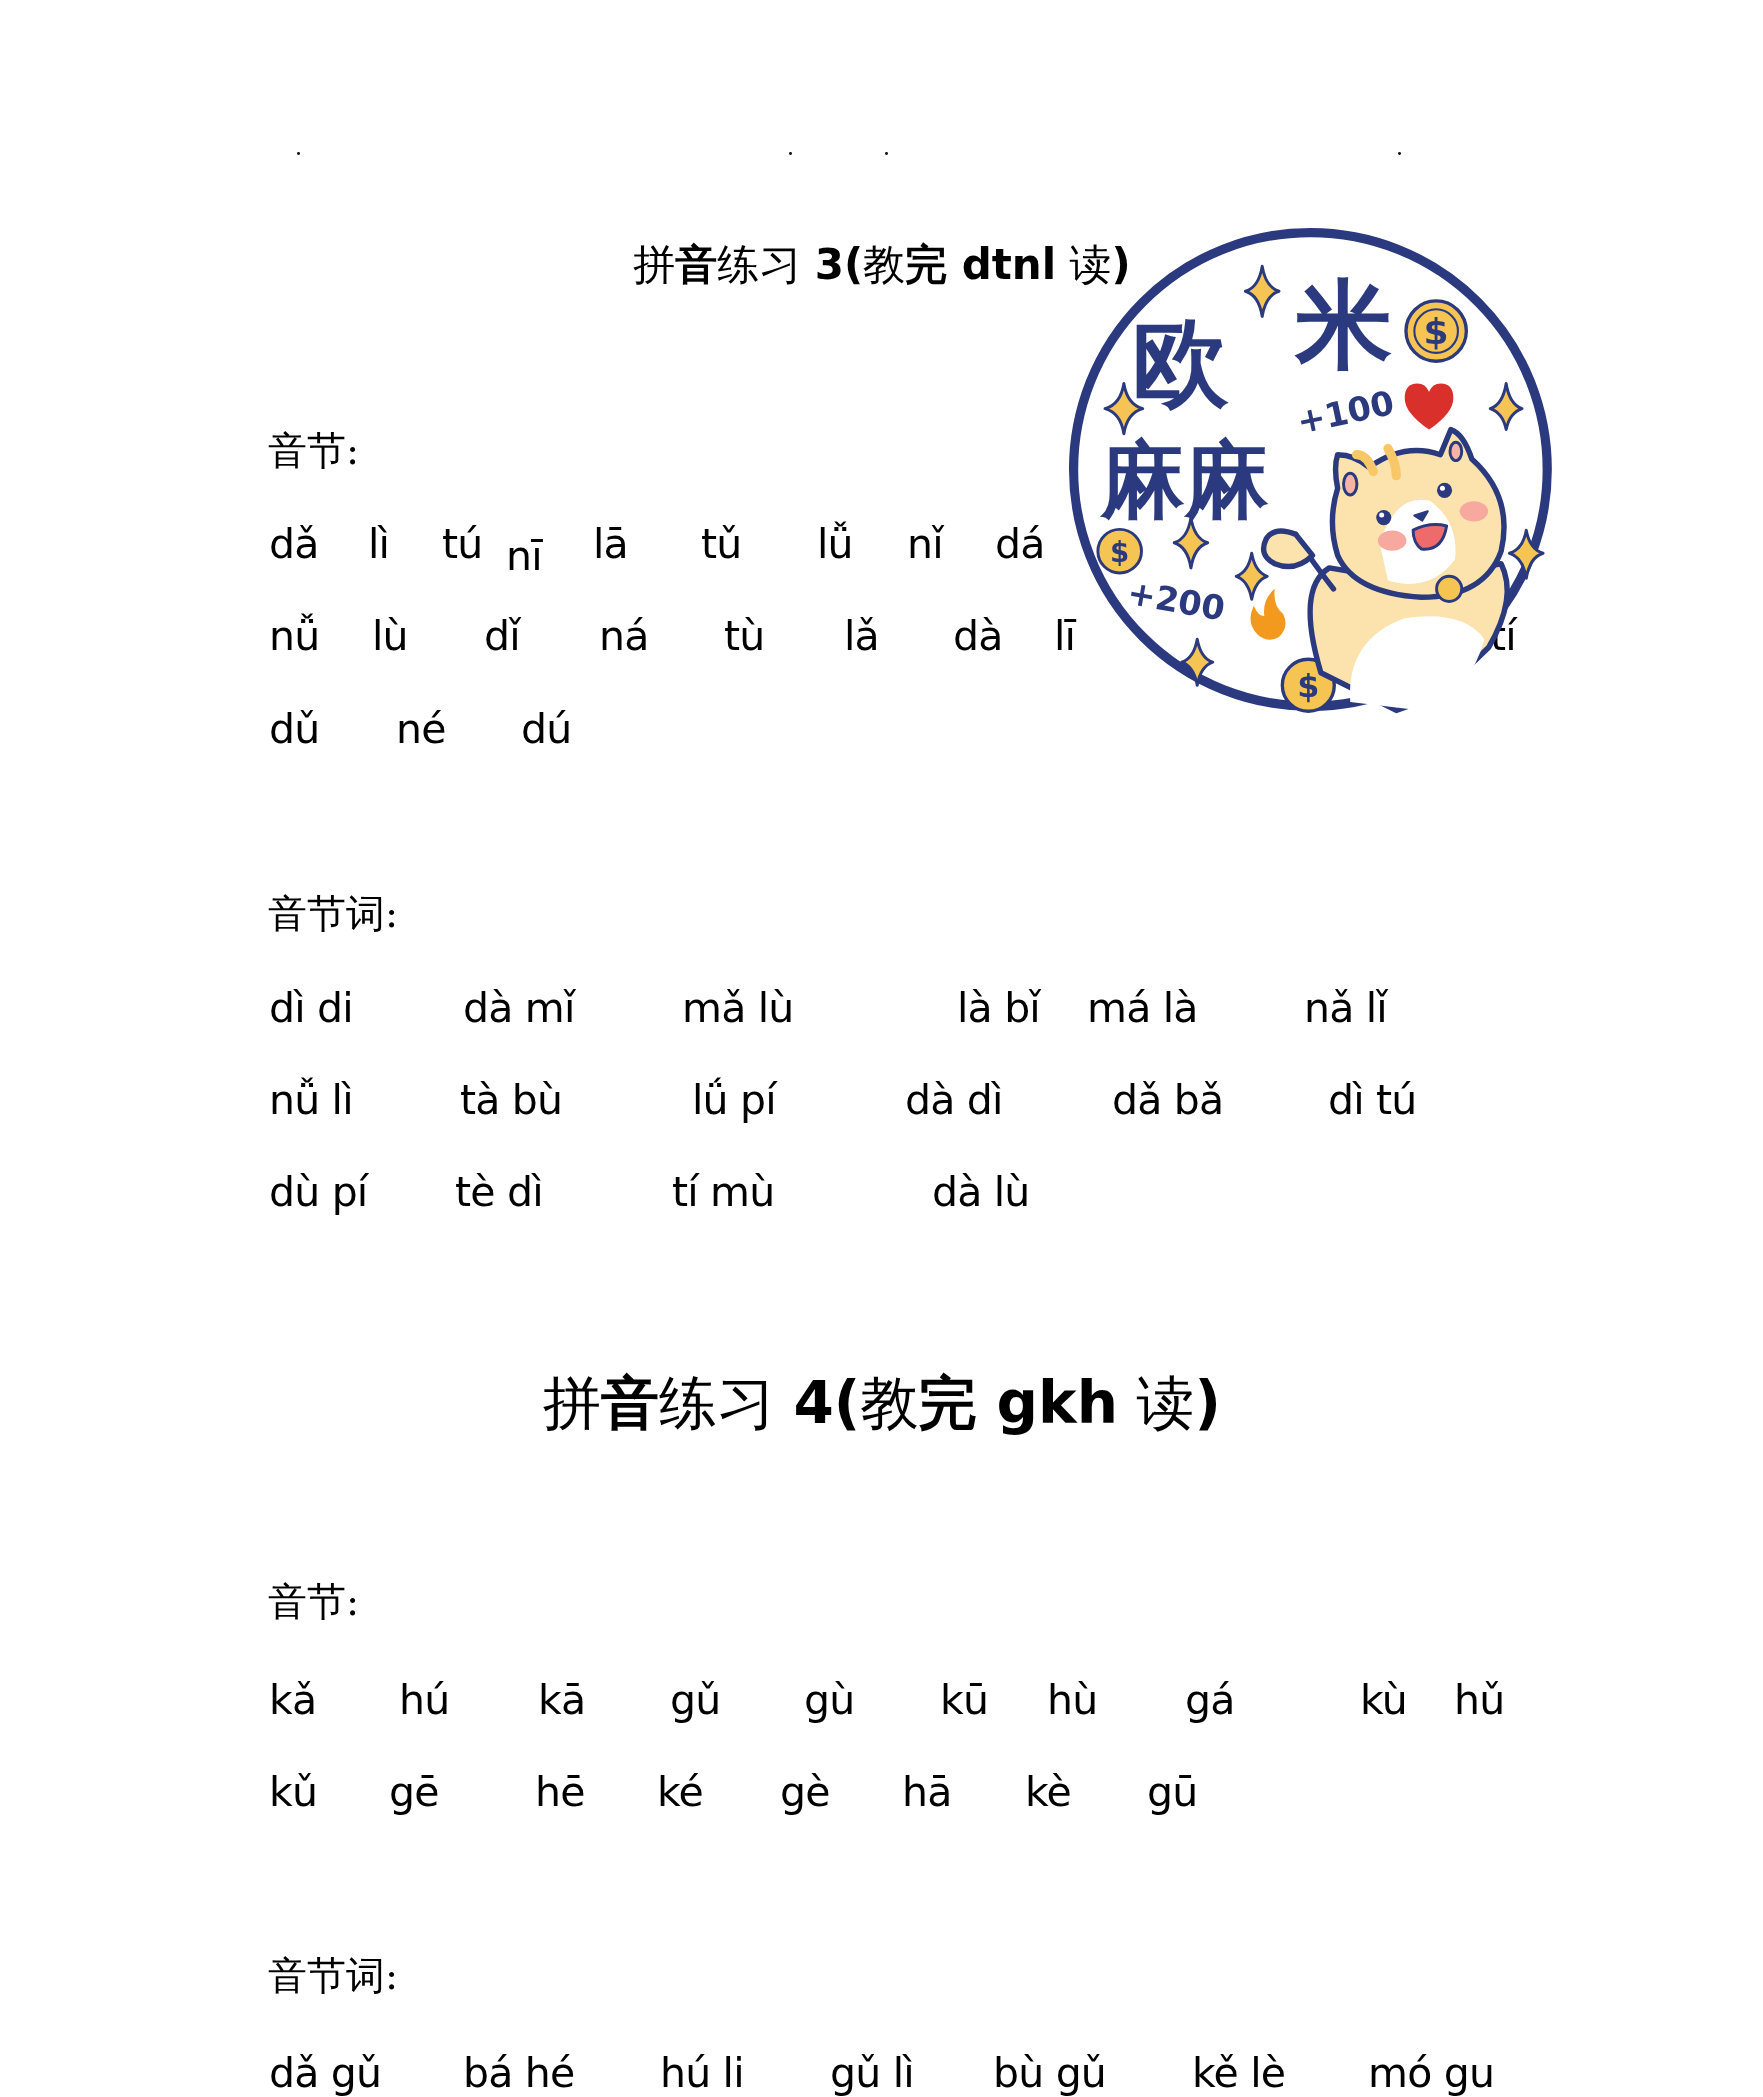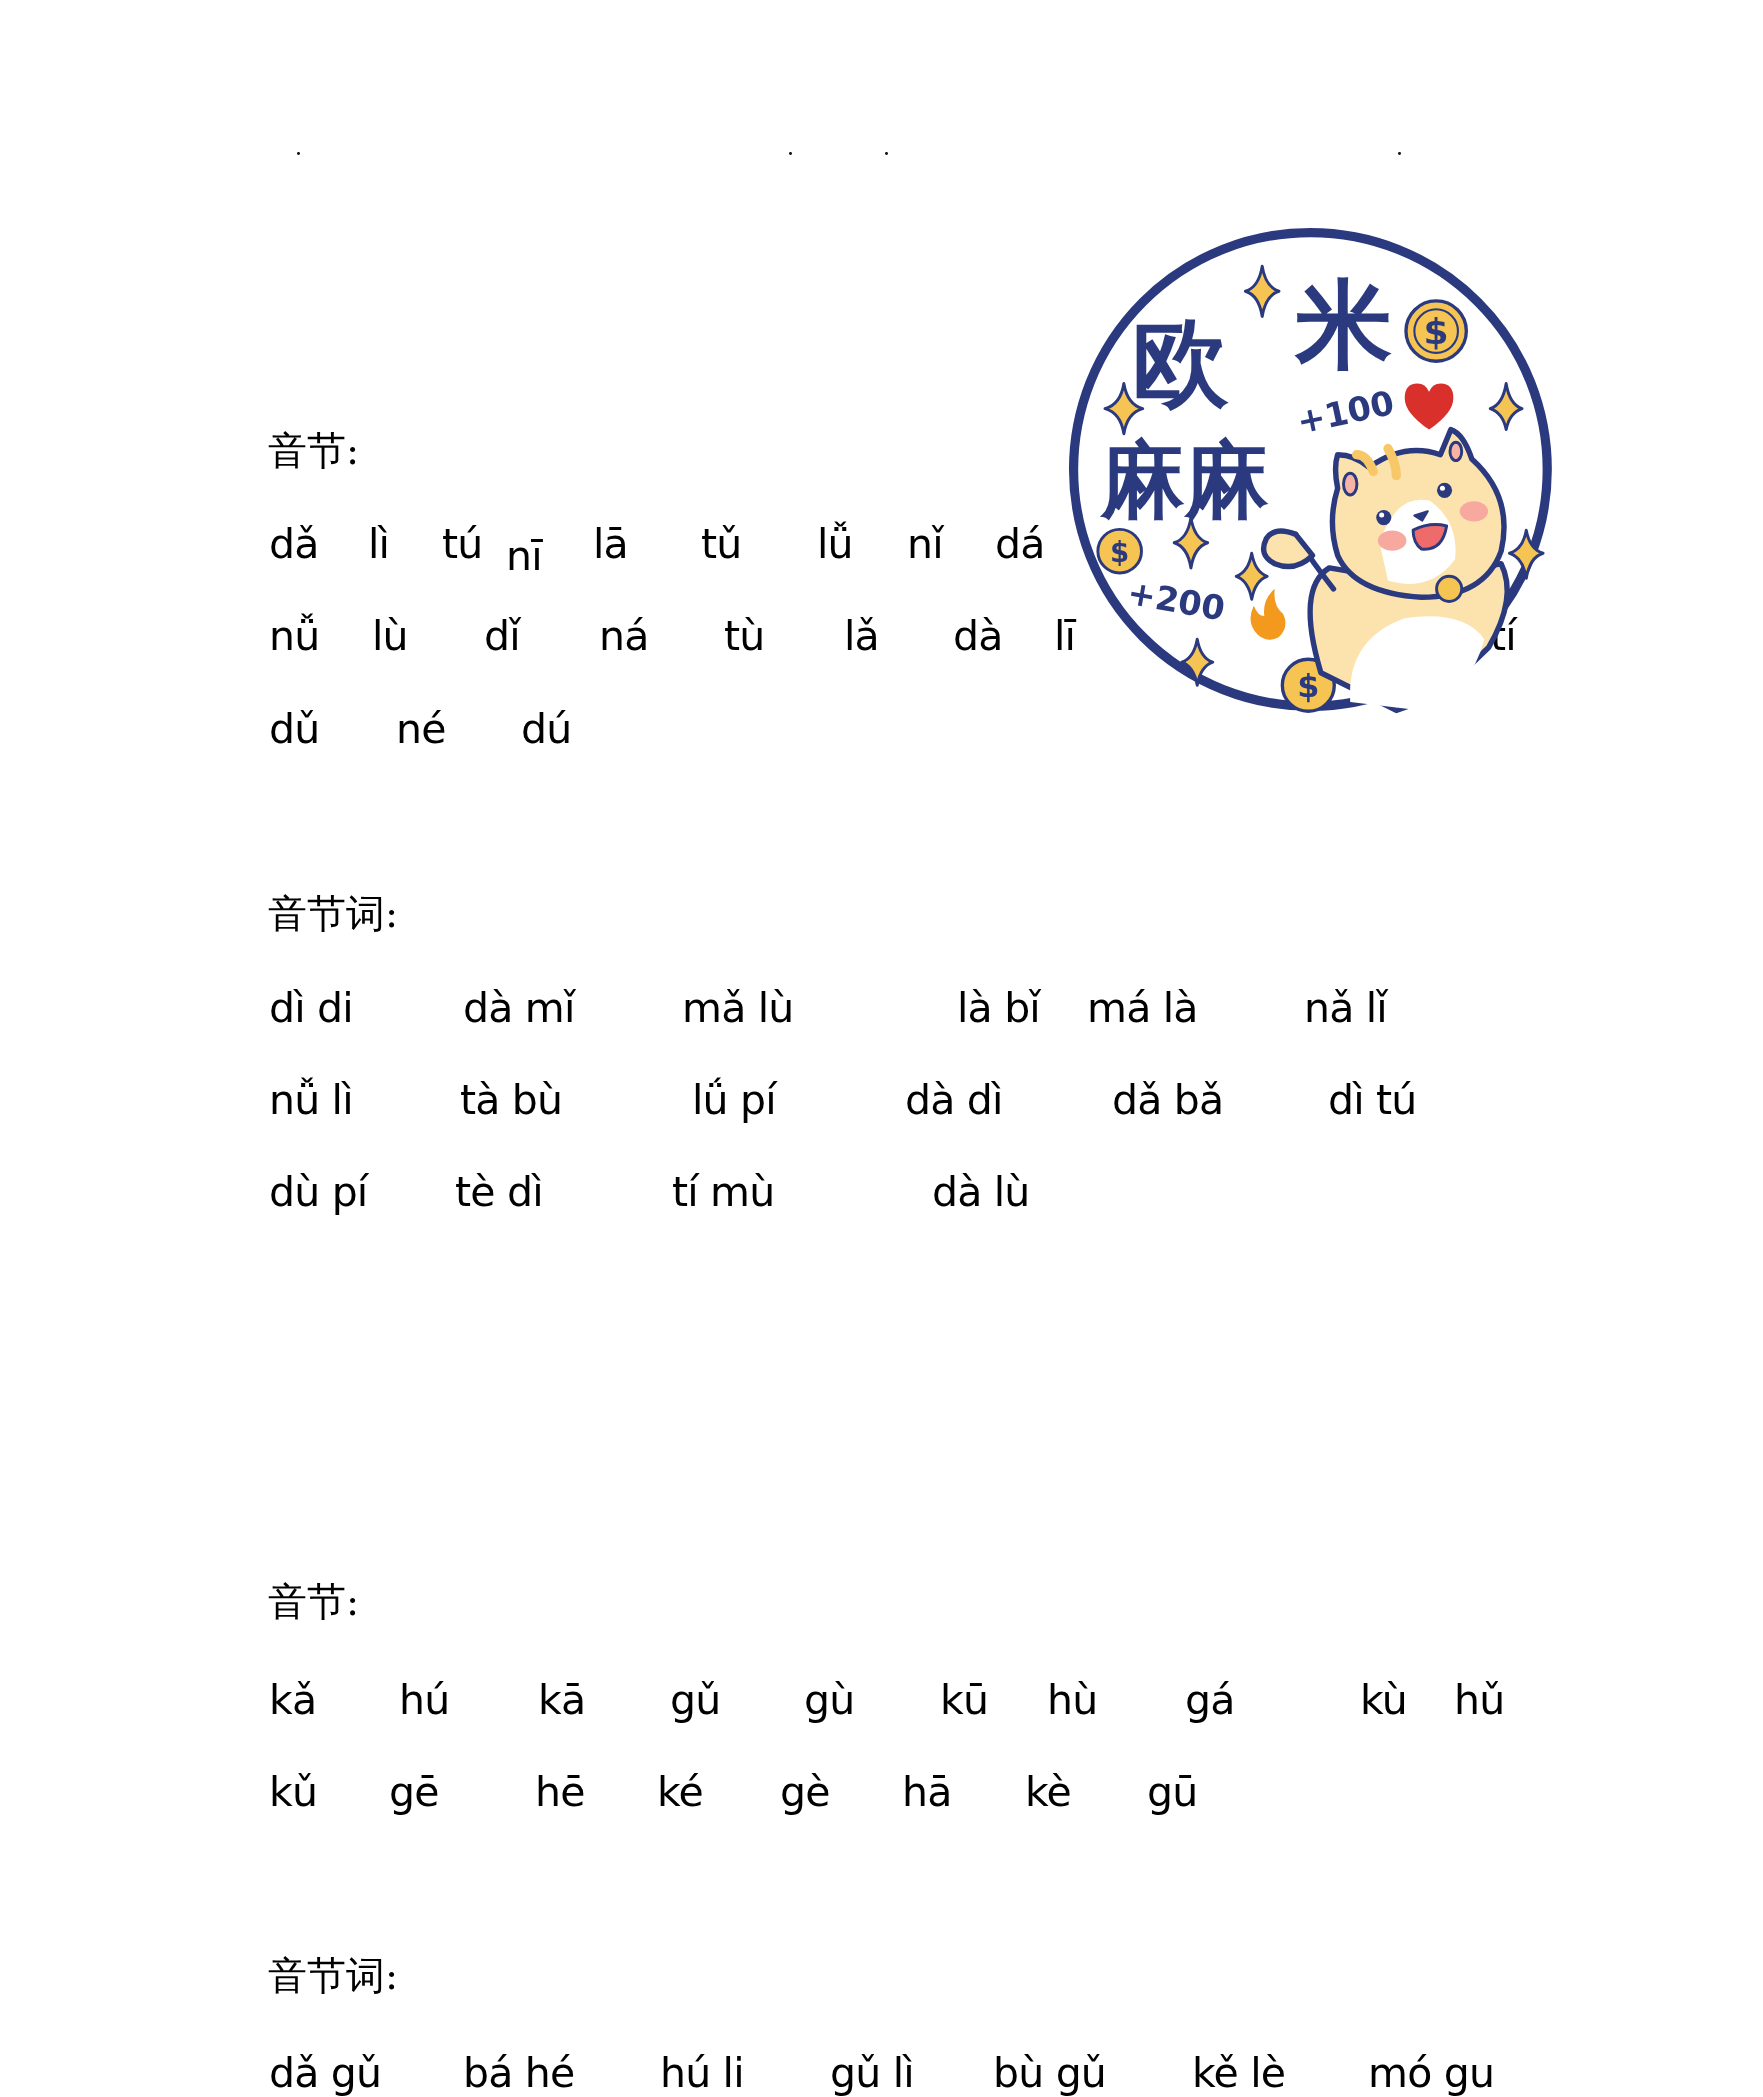--- a/index.html
+++ b/index.html
@@ -23,20 +23,21 @@
 
 <div class="page">
 
   <div id="dots">
       <div class="dot" style="left: 297px; top: 152px;"></div>
       <div class="dot" style="left: 789px; top: 152px;"></div>
       <div class="dot" style="left: 885px; top: 152px;"></div>
       <div class="dot" style="left: 1398px; top: 152px;"></div>
     </div>
 
+  <div class="title t3"><span>拼</span><b>音</b><span>练习 </span><b>3(</b><span>教</span><b>完 dtnl</b><span> 读</span><b>)</b></div>
 
   <div class="label" style="top:424px">音节:</div>
   <div id="l3-syl">
       <div class="row" style="top: 520px;">
         <span class="py" style="left: 269px;">dǎ</span>
         <span class="py" style="left: 368px;">lì</span>
         <span class="py" style="left: 442px;">tú</span>
         <span class="py" style="left: 506px; margin-top: 12px;">nī</span>
         <span class="py" style="left: 593px;">lā</span>
         <span class="py" style="left: 701px;">tǔ</span>
@@ -81,20 +82,21 @@
         <span class="py" style="left: 1328px;">dì tú</span>
       </div>
       <div class="row" style="top: 1168px;">
         <span class="py" style="left: 269px;">dù pí</span>
         <span class="py" style="left: 455px;">tè dì</span>
         <span class="py" style="left: 672px;">tí mù</span>
         <span class="py" style="left: 932px;">dà lù</span>
       </div>
     </div>
 
+  <div class="title t4"><span>拼</span><b>音</b><span>练习 </span><b>4(</b><span>教</span><b>完 gkh</b><span> 读</span><b>)</b></div>
 
   <div class="label" style="top:1575px">音节:</div>
   <div id="l4-syl">
       <div class="row" style="top: 1676px;">
         <span class="py" style="left: 269px;">kǎ</span>
         <span class="py" style="left: 399px;">hú</span>
         <span class="py" style="left: 538px;">kā</span>
         <span class="py" style="left: 670px;">gǔ</span>
         <span class="py" style="left: 804px;">gù</span>
         <span class="py" style="left: 940px;">kū</span>

